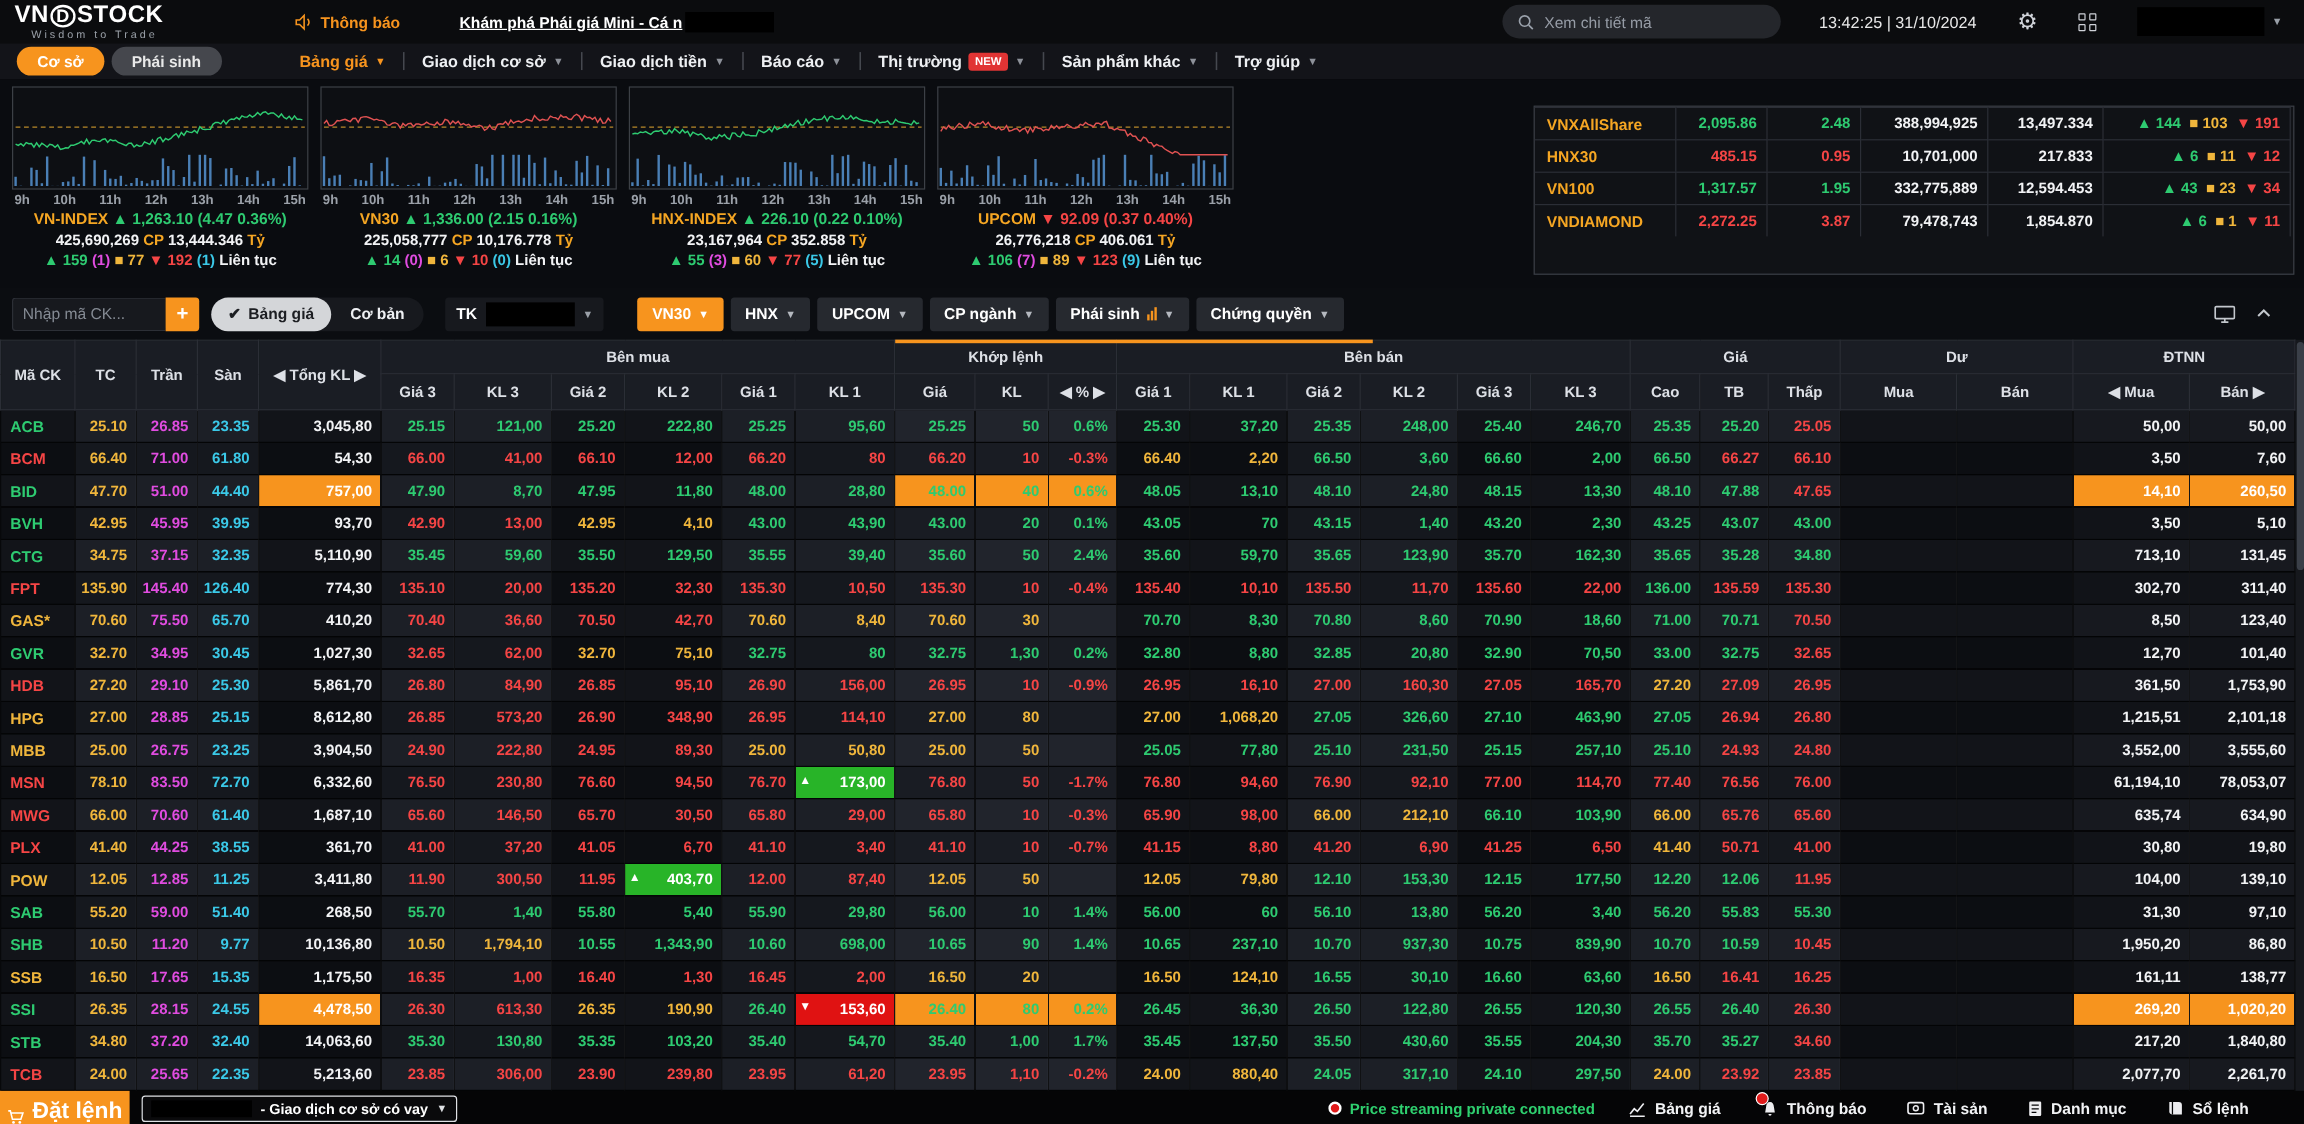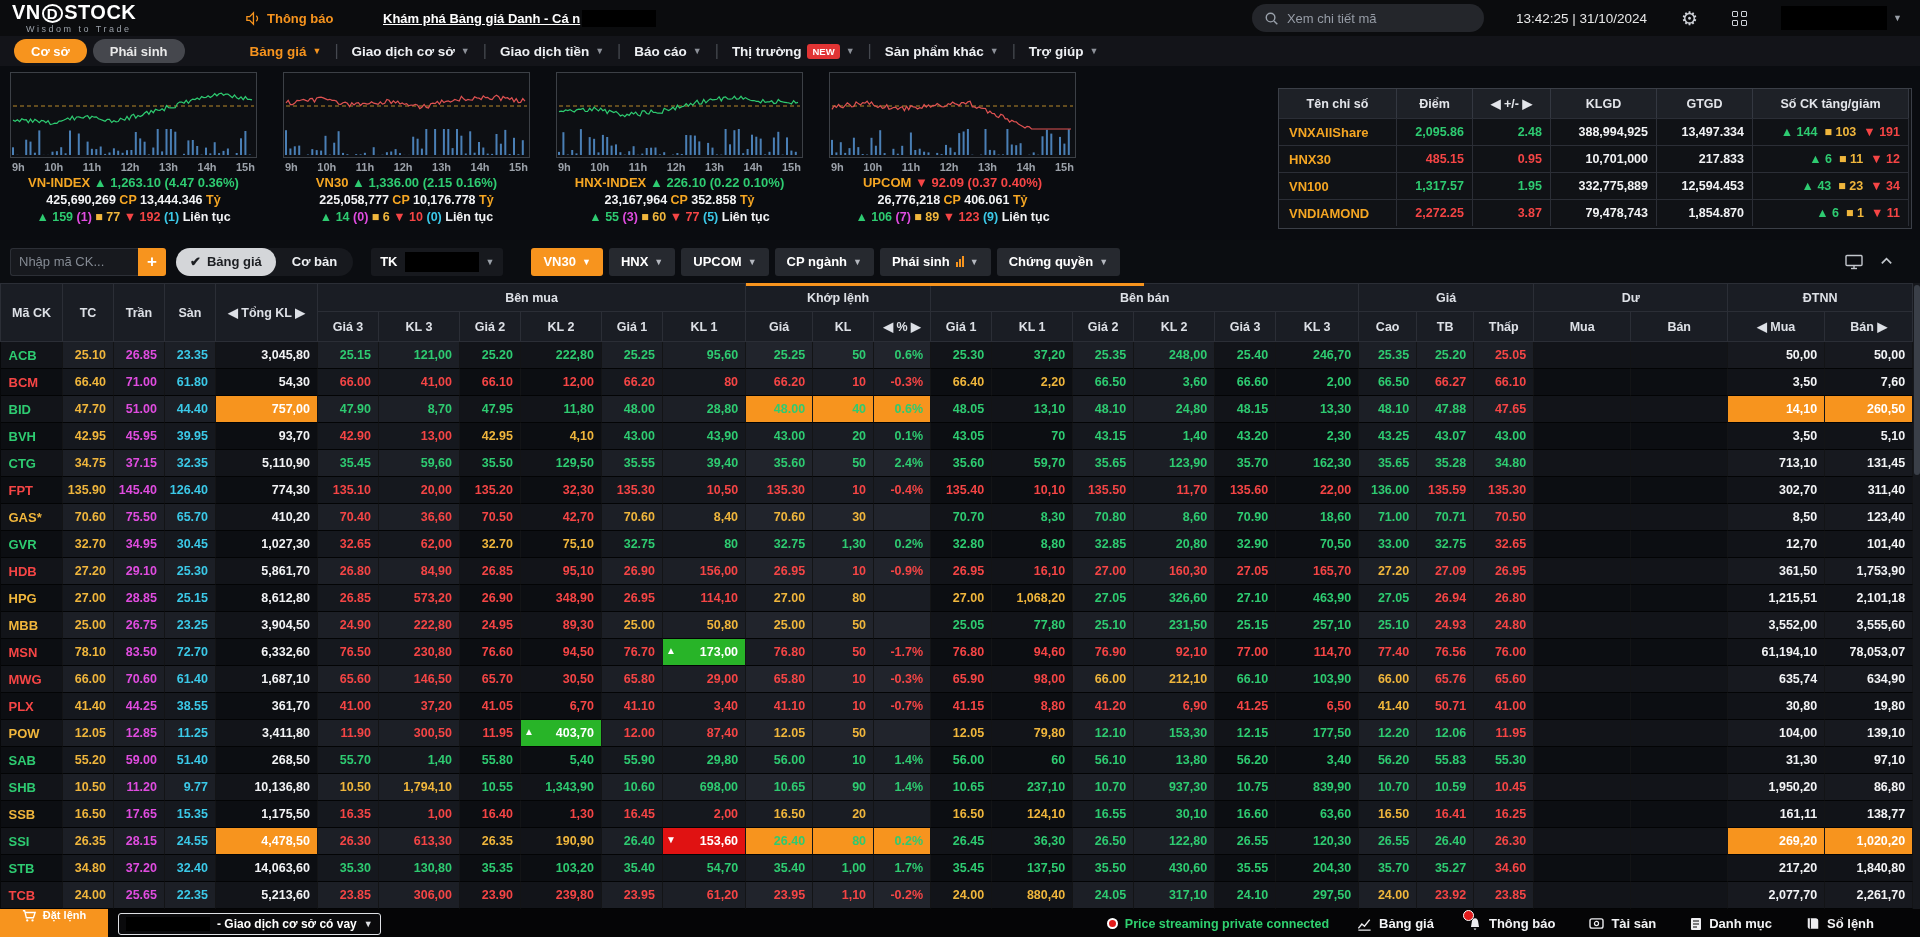--- a/index.html
+++ b/index.html
@@ -86,21 +86,21 @@
   tr.odd .s-e{background:#17191f} tr.even .s-e{background:#111318}
   td.hl{background:#f7941e !important}
   td.hl.tw{color:#fff}
   td.fg{background:#28b428 !important;color:#fff}
   td.fr{background:#e01212 !important;color:#fff}
   .arr{float:left;padding-left:3px;font-size:10px;color:#fff}
   .vscroll{width:8px;background:#16181d}
   .vthumb{width:6px;height:190px;background:#3a3f48;border-radius:3px;margin:2px auto 0}
   
   .footer{height:29px;background:#050506;display:flex;align-items:center}
-  .order-btn{width:108px;height:100%;background:#f7941e;color:#fff;font-weight:700;font-size:11px;display:flex;align-items:flex-start;justify-content:center;gap:7px}
+  .order-btn{width:108px;height:100%;background:#f7941e;color:#fff;font-weight:700;font-size:19px;display:flex;align-items:flex-end;justify-content:center;gap:7px}
   .acct-select{margin-left:10px;height:22px;border:1px solid #dfe1e5;border-radius:3px;display:flex;align-items:center;padding:0 7px;gap:7px;color:#fff;font-size:12px;font-weight:700;background:#0a0a0c;white-space:nowrap}
   .status{margin-left:auto;display:flex;align-items:center;gap:7px;font-weight:700;font-size:12.5px}
   .live-dot{width:11px;height:11px;border-radius:50%;background:#e11b1b;border:2px solid #fff;display:inline-block}
   .fitems{display:flex;gap:34px;margin:0 46px 0 28px}
   .fitem{color:#f2f3f5;font-weight:700;font-size:13px;display:flex;gap:7px;align-items:center;position:relative;white-space:nowrap}
   .bell-badge{position:absolute;left:-5px;top:-6px;width:11px;height:11px;border-radius:50%;background:#e11b1b;border:1px solid #fff}
   svg.ic{display:block}
 </style>
 </head>
 <body>
@@ -111,21 +111,21 @@
     <div class="logo-tag">Wisdom to Trade</div>
   </div>
   <div class="notice">
     <svg class="ic" width="15" height="15" viewBox="0 0 16 16">
         <path d="M2,6 h3 l4,-4 v12 l-4,-4 h-3 z" fill="none" stroke="#f7941e" stroke-width="1.4"></path>
         <path d="M12,5 a4,4 0 0 1 0,6" fill="none" stroke="#f7941e" stroke-width="1.4"></path>
       </svg>
     <span>Thông báo</span>
   </div>
   <div class="promo">
-    <span class="toplink">Khám phá Bảng giá Danh - Cá n</span>
+    <span class="toplink">Khám phá Phái giá Mini - Cá n</span>
       <span class="redact" style="width:74px;height:17px;margin-left:2px"></span>
   </div>
   <div class="search-pill">
     <svg class="ic" width="15" height="15" viewBox="0 0 16 16">
         <circle cx="7" cy="7" r="4.6" fill="none" stroke="#9aa1ab" stroke-width="1.5"></circle>
         <line x1="10.6" y1="10.6" x2="14.2" y2="14.2" stroke="#9aa1ab" stroke-width="1.5"></line>
       </svg>
     <input placeholder="Xem chi tiết mã" style="">
   </div>
   <div class="clock">13:42:25 | 31/10/2024</div>
@@ -156,21 +156,21 @@
       <span class="sep">|</span>
       <span class="nav-item">Thị trường <span class="new-badge">NEW</span><span class="caret">▼</span></span>
       <span class="sep">|</span>
       <span class="nav-item">Sản phẩm khác<span class="caret">▼</span></span>
       <span class="sep">|</span>
       <span class="nav-item">Trợ giúp<span class="caret">▼</span></span>
     </div>
 </div>
 
 <div class="market">
-  <div style="display:flex;gap:26px">
+  <div style="display:flex;gap:10px">
       <div class="mini-chart">
         <div class="spark"><svg width="245" height="84" viewBox="0 0 245 84">
             <line x1="2" y1="33" x2="243" y2="33" stroke="#b8892a" stroke-width="1" stroke-dasharray="4 3"></line>
             <rect x="1.0" y="74.3" width="2" height="7.7" fill="#4a7fb5"></rect>
             <rect x="5.4" y="81.8" width="2" height="0.2" fill="#4a7fb5"></rect>
             <rect x="9.8" y="82.0" width="2" height="0.0" fill="#4a7fb5"></rect>
             <rect x="14.2" y="66.7" width="2" height="15.3" fill="#4a7fb5"></rect>
             <rect x="18.5" y="68.6" width="2" height="13.4" fill="#4a7fb5"></rect>
             <rect x="22.9" y="79.7" width="2" height="2.3" fill="#4a7fb5"></rect>
             <rect x="27.3" y="57.4" width="2" height="24.6" fill="#4a7fb5"></rect>
@@ -451,28 +451,20 @@
           <span>13h</span>
           <span>14h</span>
           <span>15h</span>
         </div>
         <div class="l1"><span class="nm">UPCOM</span> <span class="trd"><span>▼</span> 92.09 (0.37 0.40%)</span></div>
         <div class="l2"><span class="tw">26,776,218</span> <span class="o">CP</span> <span class="tw">406.061</span> <span class="o">Tỷ</span></div>
         <div class="l3"><span class="tg">▲ 106</span> <span class="tm">(7)</span> <span class="ty">■ 89</span> <span class="trd">▼ 123</span> <span class="tcy">(9)</span> <span class="tw">Liên tục</span></div>
       </div>
     </div>
   <div class="index-table">
-    <div class="ih">
-        <div>Tên chỉ số</div>
-        <div>Điểm</div>
-        <div>◀ +/- ▶</div>
-        <div>KLGD</div>
-        <div>GTGD</div>
-        <div>Số CK tăng/giảm</div>
-      </div>
     <div>
         <div class="ir">
           <div class="iname">VNXAllShare</div>
           <div class="tg">2,095.86</div>
           <div class="tg">2.48</div>
           <div class="tw">388,994,925</div>
           <div class="tw">13,497.334</div>
           <div class="ibreadth">
             <span class="tg">▲ 144</span>
             <span class="ty">■ 103</span>

